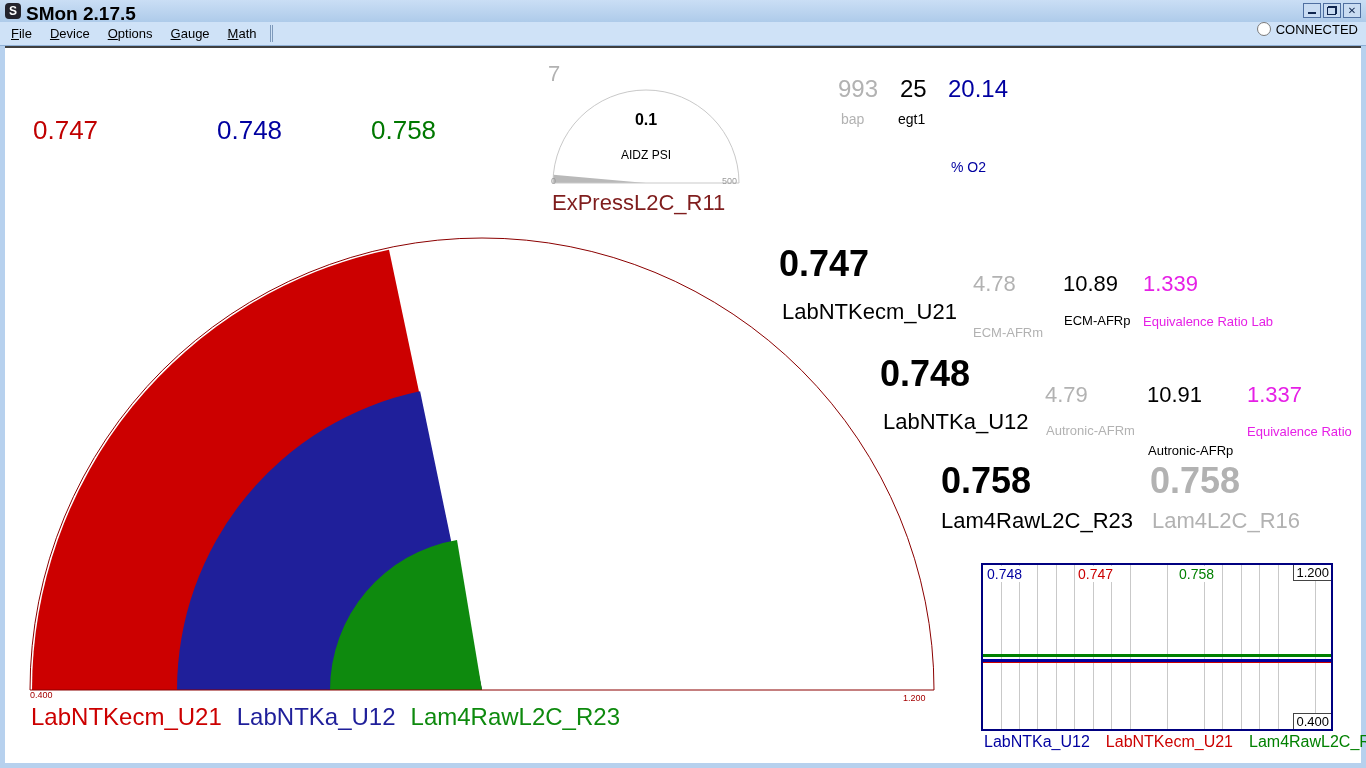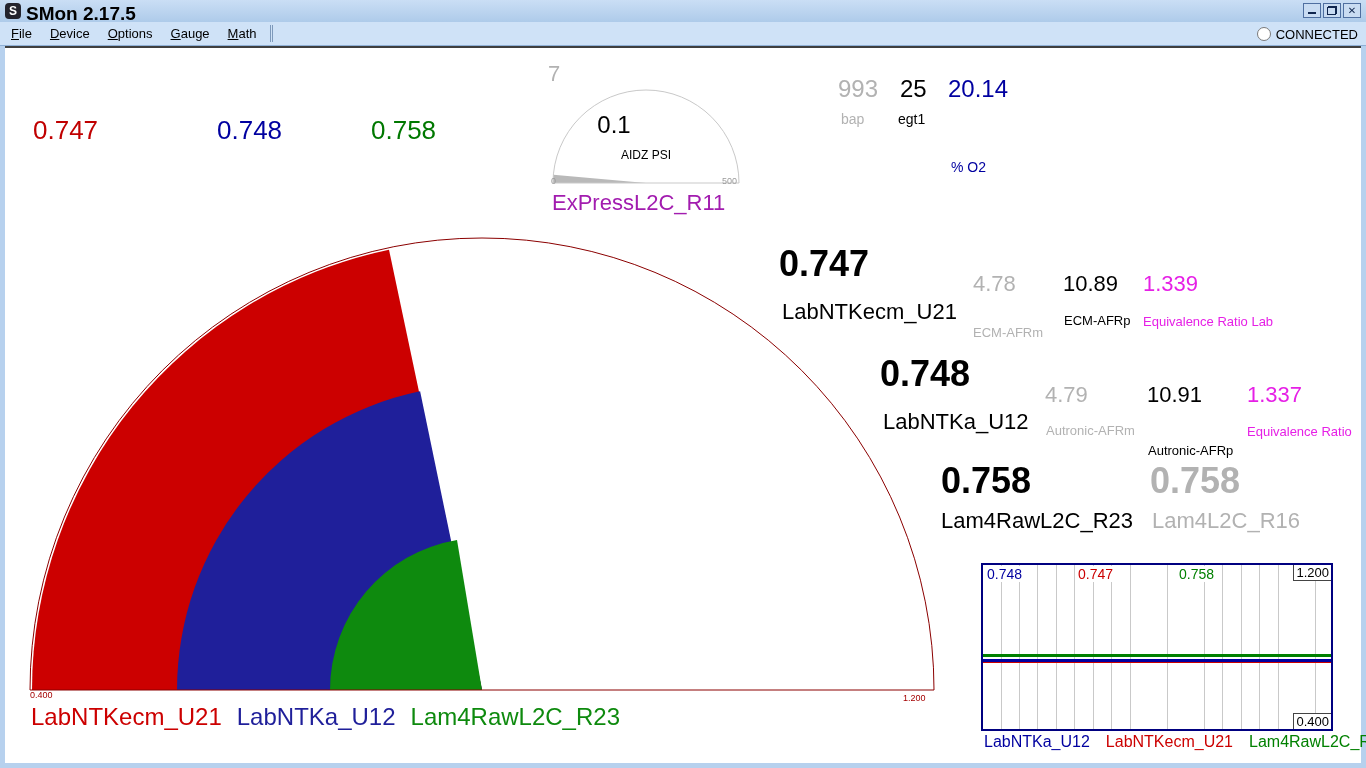--- a/index.html
+++ b/index.html
@@ -22,37 +22,37 @@
   .glyph-restore::before { content:""; position:absolute; right:0; top:0; width:7px; height:6px; border:1px solid #10264e; }
   .glyph-restore::after { content:""; position:absolute; left:0; bottom:0; width:7px; height:6px; border:1px solid #10264e; background:#c9dcf2; }
 
   
   .menubar { position:absolute; left:0; top:22px; width:1366px; height:24px;
     background:#cfe2f7; border-bottom:1px solid #8fb0d6; display:flex; align-items:center; font-size:13px; color:#000; }
   .menu-item { padding:3px 7px; margin-left:4px; cursor:default; }
   .menu-item::first-letter { text-decoration:underline; }
   .msep { width:3px; height:17px; border-left:1px solid #7d99bb; border-right:1px solid #7d99bb; margin:0 5px 0 6px; }
   .devinfo { display:flex; gap:14px; margin-left:4px; }
-  .conn { position:absolute; right:8px; top:0; height:24px; display:flex; align-items:center; gap:5px; }
+  .conn { position:absolute; right:8px; top:0; height:24px; display:flex; gap:5px; }
   .led { width:14px; height:14px; border-radius:50%; background:#ffffff; border:1.5px solid #7a7a7a; }
   .conn-label { font-size:13px; color:#000; }
 
   
   .content { position:absolute; left:5px; top:46px; width:1356px; height:717px;
     background:#ffffff; border-top:2px solid #3f3f3f; }
   .abs { position:absolute; white-space:nowrap; line-height:1.05; }
   svg.overlay { position:absolute; left:0; top:0; pointer-events:none; }
 
   .c-red     { color:#c00000; }
   .c-navy    { color:#0000a0; }
   .c-green   { color:#007800; }
   .c-gray    { color:#b2b2b2; }
   .c-black   { color:#000000; }
   .c-magenta { color:#e620e6; }
-  .c-ltgray  { color:#a21caf; }
+  .c-ltgray  { color:#7f1d1d; }
   .c-maroon  { color:#a40000; }
 
   .f-big   { font-size:36px; font-weight:600; }
   .f-name  { font-size:22px; }
   .f-mid   { font-size:22px; font-weight:600; }
   .f-sub   { font-size:13px; }
   .f-trio  { font-size:26px; }
   .f-tick  { font-size:9px; }
 
   
@@ -109,21 +109,21 @@
     <path fill="none" stroke="#8b0000" stroke-width="1" d="M 30 690 A 452 452 0 0 1 934 690 Z"></path>
     <path fill="#b9b9b9" d="M 646 183 L 553 183 A 93 93 0 0 1 553.4 174.8 Z"></path>
     <path fill="none" stroke="#c9c9c9" stroke-width="1" d="M 553 183 A 93 93 0 0 1 739 183 Z"></path>
   </svg>
 
   <div class="abs f-trio c-red" style="left:33px;top:117px;">0.747</div>
   <div class="abs f-trio c-navy" style="left:217px;top:117px;">0.748</div>
   <div class="abs f-trio c-green" style="left:371px;top:117px;">0.758</div>
 
   <div class="abs c-gray" style="left:548px;top:62px;font-size:22px;">7</div>
-  <div class="abs c-black" style="left:614px;top:112px;font-size:24px;font-weight:normal;transform:translateX(-50%);">0.1</div>
+  <div class="abs c-black" style="left:646px;top:112px;font-size:16px;font-weight:bold;transform:translateX(-50%);">0.1</div>
   <div class="abs c-black" style="left:646px;top:149px;font-size:12px;transform:translateX(-50%);">AIDZ PSI</div>
   <div class="abs f-tick" style="left:551px;top:177px;color:#9a9a9a;">0</div>
   <div class="abs f-tick" style="left:722px;top:177px;color:#9a9a9a;">500</div>
   <div class="abs c-ltgray" style="left:552px;top:191px;font-size:22px;">ExPressL2C_R11</div>
 
   <div class="abs c-gray" style="left:838px;top:76px;font-size:24px;">993</div>
   <div class="abs c-gray" style="left:841px;top:112px;font-size:14px;">bap</div>
   <div class="abs c-black" style="left:900px;top:76px;font-size:24px;">25</div>
   <div class="abs c-black" style="left:898px;top:112px;font-size:14px;">egt1</div>
   <div class="abs c-navy" style="left:948px;top:76px;font-size:24px;">20.14</div>

